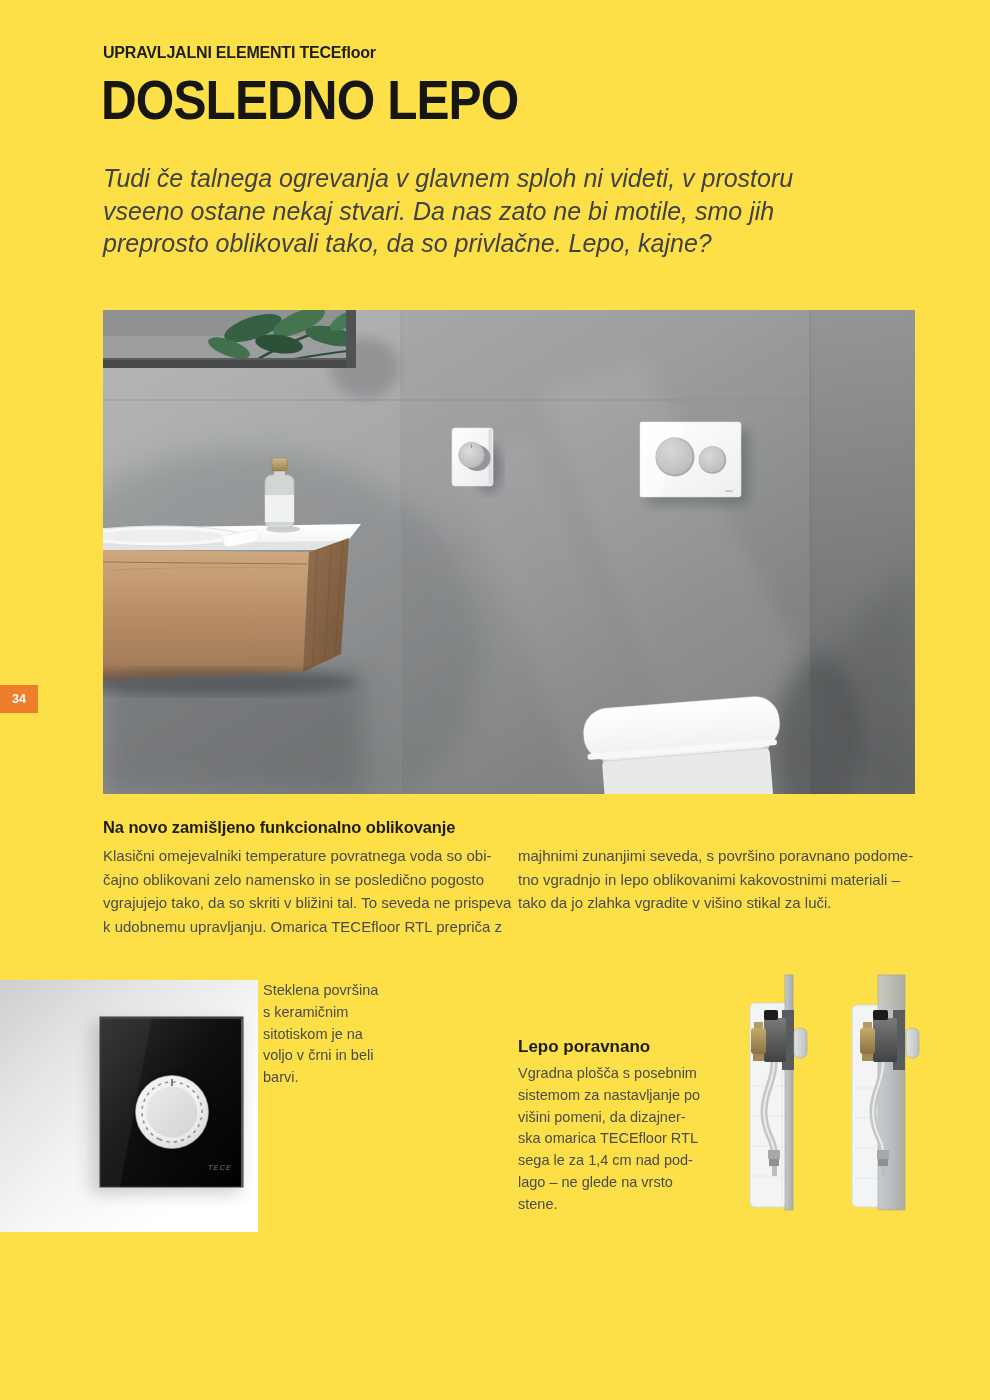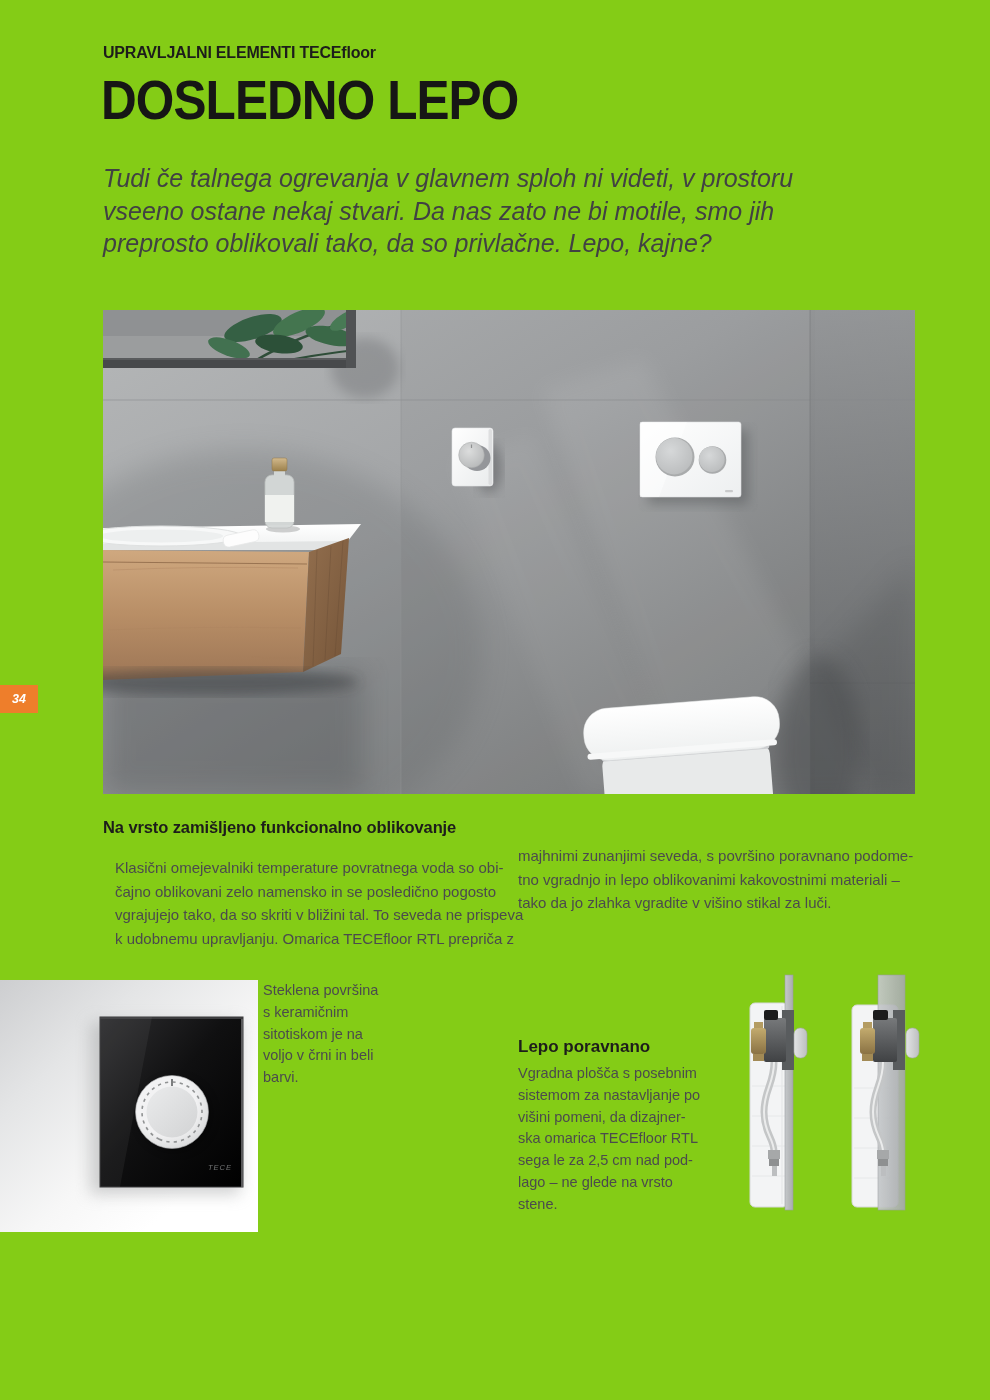--- a/index.html
+++ b/index.html
@@ -1,16 +1,16 @@
 <!DOCTYPE html>
 <html><head>
 <meta charset="utf-8">
 <style>
   html,body{margin:0;padding:0;background:#ffffff;}
-  .page{position:relative;width:990px;height:1400px;background:#84cc16;overflow:hidden;
+  .page{position:relative;width:990px;height:1400px;background:#fde047;overflow:hidden;
         font-family:"Liberation Sans",sans-serif;color:#1d1d1b;}
   .abs{position:absolute;}
   .kicker{left:103px;top:44px;font-size:16px;font-weight:bold;letter-spacing:-.2px;color:#1d1d1b;}
   .title{left:101px;top:68px;font-size:55px;font-weight:bold;letter-spacing:-1px;color:#161615;
          transform:scaleX(.9);transform-origin:left top;white-space:nowrap;}
   .intro{left:103px;top:162px;width:810px;font-size:25px;line-height:32.5px;color:#414143;white-space:pre-line;}
   .photo{left:103px;top:310px;width:812px;height:484px;}
   .tab{left:0;top:685px;width:38px;height:28px;line-height:28px;text-align:center;
        color:#ffffff;font-size:12.5px;font-weight:bold;}
   .sec-h{left:103px;top:818px;font-size:16.5px;font-weight:bold;letter-spacing:-.1px;color:#1d1d1b;}
@@ -188,24 +188,24 @@
         <g transform="rotate(-4.5 585 436)">
           <rect x="498" y="440" width="168" height="62" rx="10" fill="#e8eaea"></rect>
           <rect x="498" y="440" width="168" height="5" rx="2.5" fill="#ccced0"></rect>
           <rect x="482" y="392" width="196" height="52" rx="24" fill="url(#gLid)" stroke="#e8eaea" stroke-width=".5"></rect>
           <rect x="484" y="436" width="190" height="6" rx="3" fill="#f7f8f8"></rect>
         </g>
       </g>
     </svg>
   </div>
 
-  <div class="abs tab" style="background: rgb(238, 126, 43); font-style: italic;">34</div>
-
-  <div class="abs sec-h">Na vrsto zamišljeno funkcionalno oblikovanje</div>
-  <p class="abs bodytxt col1" style="margin:12px;">Klasični omejevalniki temperature povratnega voda so obi-
+  <div class="abs tab" style="background: rgb(238, 126, 43);">34</div>
+
+  <div class="abs sec-h">Na novo zamišljeno funkcionalno oblikovanje</div>
+  <p class="abs bodytxt col1" style="margin:0;">Klasični omejevalniki temperature povratnega voda so obi-
 čajno oblikovani zelo namensko in se posledično pogosto
 vgrajujejo tako, da so skriti v bližini tal. To seveda ne prispeva
 k udobnemu upravljanju. Omarica TECEfloor RTL prepriča z</p>
   <p class="abs bodytxt col2" style="margin:0;">majhnimi zunanjimi seveda, s površino poravnano podome-
 tno vgradnjo in lepo oblikovanimi kakovostnimi materiali –
 tako da jo zlahka vgradite v višino stikal za luči.</p>
 
   <div class="abs shot">
     <svg width="258" height="252" viewBox="0 0 258 252">
       <defs>
@@ -255,21 +255,21 @@
 s keramičnim
 sitotiskom je na
 voljo v črni in beli
 barvi.</p>
 
   <div class="abs al-h">Lepo poravnano</div>
   <p class="abs al-b" style="margin:0;">Vgradna plošča s posebnim
 sistemom za nastavljanje po
 višini pomeni, da dizajner-
 ska omarica TECEfloor RTL
-sega le za 2,5 cm nad pod-
+sega le za 1,4 cm nad pod-
 lago – ne glede na vrsto
 stene.</p>
 
   <div class="abs tech-a">
     <svg width="80" height="250" viewBox="0 0 80 250">
       <defs>
         <linearGradient id="gBarA" x1="0" y1="0" x2="1" y2="0">
           <stop offset="0" stop-color="#c6c9cb"></stop>
             <stop offset="1" stop-color="#a9acae"></stop>
         </linearGradient>

